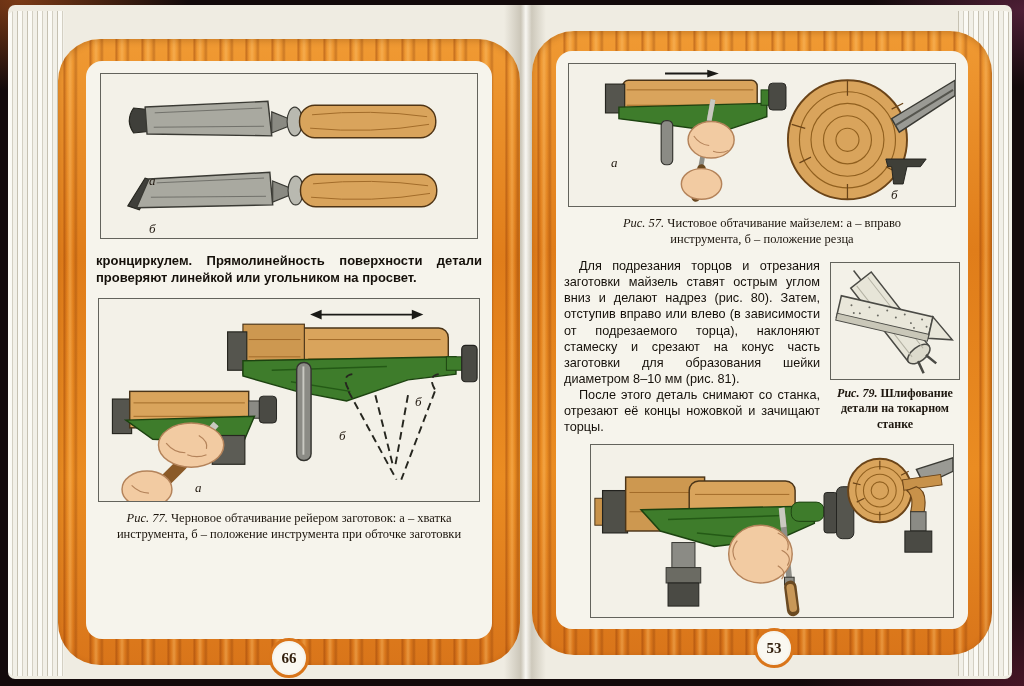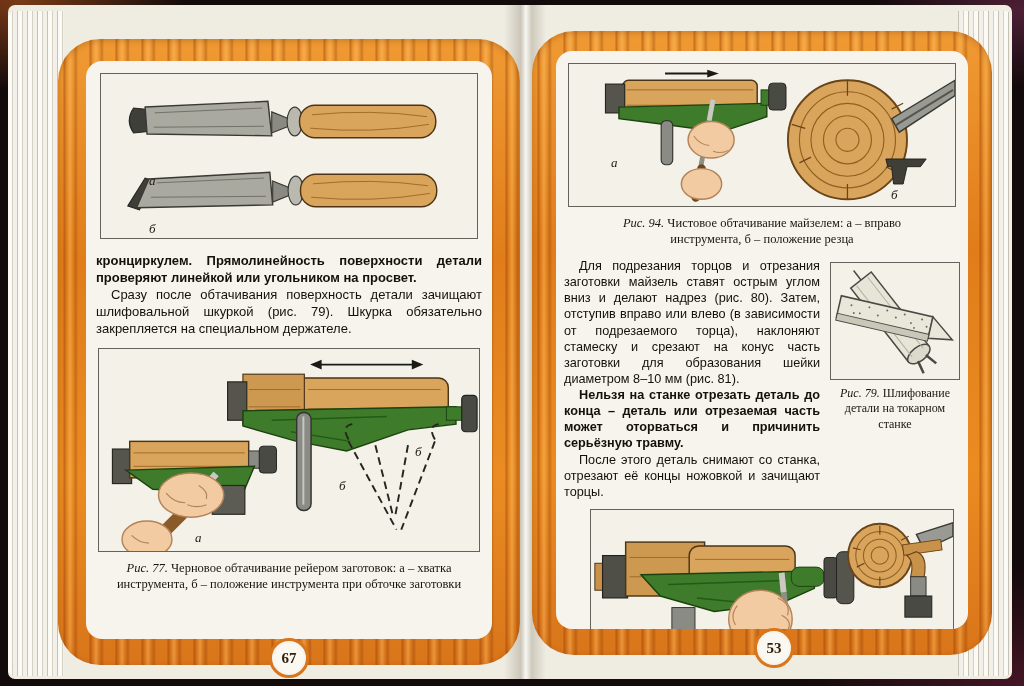--- a/index.html
+++ b/index.html
@@ -44,21 +44,21 @@
   .cap{font-family:"Liberation Serif",serif;font-size:12.5px;color:#1c150d;
     text-align:center;line-height:1.28;}
   .cap .num{font-style:italic;}
   .bodytext{font-size:13px;line-height:1.3;color:#15100a;text-align:justify;}
   .bodytext p{margin:0;text-indent:15px;}
   .bodytext p.noindent{text-indent:0;font-weight:bold;}
   .bodytext p.bold{font-weight:bold;}
   .cols{display:flex;gap:10px;margin-top:11px;}
   .textcol{flex:1;}
   .sidecol{width:130px;flex:none;}
-  .cap-small{font-size:12px;margin-top:6px;}
+  .cap-small{font-size:12px;margin-top:6px;font-weight:bold;}
 </style>
 </head>
 <body>
 
 <div class="pages">
   <div class="edge edge-left"></div>
   <div class="edge edge-right"></div>
   <div class="spine"></div>
 
   <div class="frame frame-left">
@@ -85,21 +85,20 @@
             <path d="M221 39 Q283 33 341 41 M219 53 Q283 59 343 49" stroke="#a06a28" stroke-width="1" fill="none"></path>
           </g>
         </svg>
         <span class="figlabel" style="left:48px;top:100px;">а</span>
         <span class="figlabel" style="left:48px;top:148px;">б</span>
       </div>
 
 
       <div class="bodytext" style="margin:14px 2px 0 2px;">
         <p class="noindent">кронциркулем. Прямолинейность поверхности детали проверяют линейкой или угольником на просвет.</p>
-        <p>Сразу после обтачивания поверхность детали зачищают шлифовальной шкуркой (рис. 79). Шкурка обязательно закрепляется на специальном держателе.</p>
       </div>
 
       <div class="figbox" style="height:202px;margin:11px 4px 0 4px;">
         <svg width="100%" height="100%" viewBox="0 0 396 202">
           <g>
             <rect x="162" y="26" width="202" height="44" rx="10" fill="#d9a45c" stroke="#4a3418" stroke-width="1.5"></rect>
             <rect x="150" y="22" width="64" height="52" fill="#cd9850" stroke="#4a3418" stroke-width="1.2"></rect>
             <path d="M156 38 H210 M156 56 H210 M218 38 H356 M218 58 H350" stroke="#a06a28" stroke-width="1" fill="none"></path>
             <rect x="134" y="30" width="20" height="40" fill="#55554e" stroke="#26261f" stroke-width="1.2"></rect>
             <path d="M150 60 L372 56 L372 74 L322 80 L258 102 L206 92 L150 76 Z" fill="#3e7c2b" stroke="#1c4210" stroke-width="1.5"></path>
@@ -143,21 +142,21 @@
         <span class="figlabel" style="left:316px;top:96px;">б</span>
         <span class="figlabel" style="left:240px;top:130px;">б</span>
       </div>
 
       <div class="cap" style="margin:8px 10px 0 10px;text-align:center;">
         <span class="num">Рис. 77.</span>
         <span>Черновое обтачивание рейером заготовок: а – хватка инструмента, б – положение инструмента при обточке заготовки</span>
       </div>
 
     </div>
-    <div class="pagenum">67</div>
+    <div class="pagenum">66</div>
   </div>
 
   <div class="frame frame-right">
     <div class="content">
 
       <div class="figbox" style="height:142px;margin:2px 4px 0 4px;">
         <svg width="100%" height="100%" viewBox="0 0 402 142">
           <g>
             <line x1="100" y1="7" x2="148" y2="7" stroke="#1a1a16" stroke-width="2"></line>
             <polygon points="156,7 144,3 144,11" fill="#1a1a16"></polygon>
@@ -185,28 +184,27 @@
             <polygon points="402,14 336,54 344,68 402,30" fill="#9a9a94" stroke="#3a3a34" stroke-width="1.5"></polygon>
             <line x1="340" y1="61" x2="400" y2="24" stroke="#55554e" stroke-width="2"></line>
             <path d="M330 96 L372 96 L366 104 L352 104 L348 122 L338 122 L336 104 L332 104 Z" fill="#3f3f38" stroke="#22221e"></path>
           </g>
         </svg>
         <span class="figlabel" style="left:42px;top:92px;">а</span>
         <span class="figlabel" style="left:322px;top:124px;">б</span>
       </div>
 
       <div class="cap" style="margin:8px 30px 0 30px;">
-        <span class="num">Рис. 94.</span>
+        <span class="num">Рис. 57.</span>
         <span>Чистовое обтачивание майзелем: а – вправо инструмента, б – положение резца</span>
       </div>
 
       <div class="cols">
         <div class="textcol bodytext" style="line-height:1.27;font-size:12.7px;">
           <p>Для подрезания торцов и отрезания заготовки майзель ставят острым углом вниз и делают надрез (рис. 80). Затем, отступив вправо или влево (в зависимости от подрезаемого торца), наклоняют стамеску и срезают на конус часть заготовки для образования шейки диаметром 8–10 мм (рис. 81).</p>
-          <p class="bold">Нельзя на станке отрезать деталь до конца – деталь или отрезаемая часть может оторваться и причинить серьёзную травму.</p>
           <p>После этого деталь снимают со станка, отрезают её концы ножовкой и зачищают торцы.</p>
         </div>
         <div class="sidecol">
           <div class="figbox" style="height:116px;margin-top:4px;">
             <svg width="100%" height="100%" viewBox="0 0 128 116">
               <g transform="translate(62,58)">
                 <g transform="rotate(-38)">
                   <rect x="-13" y="-52" width="26" height="94" fill="#e7e5d8" stroke="#4a4a45" stroke-width="1.5"></rect>
                   <ellipse cx="0" cy="42" rx="13" ry="7" fill="#dcdacc" stroke="#4a4a45" stroke-width="1.5"></ellipse>
                   <path d="M-5 47 L-8 60 M5 47 L8 60" stroke="#4a4a45" stroke-width="2.5" fill="none"></path>

